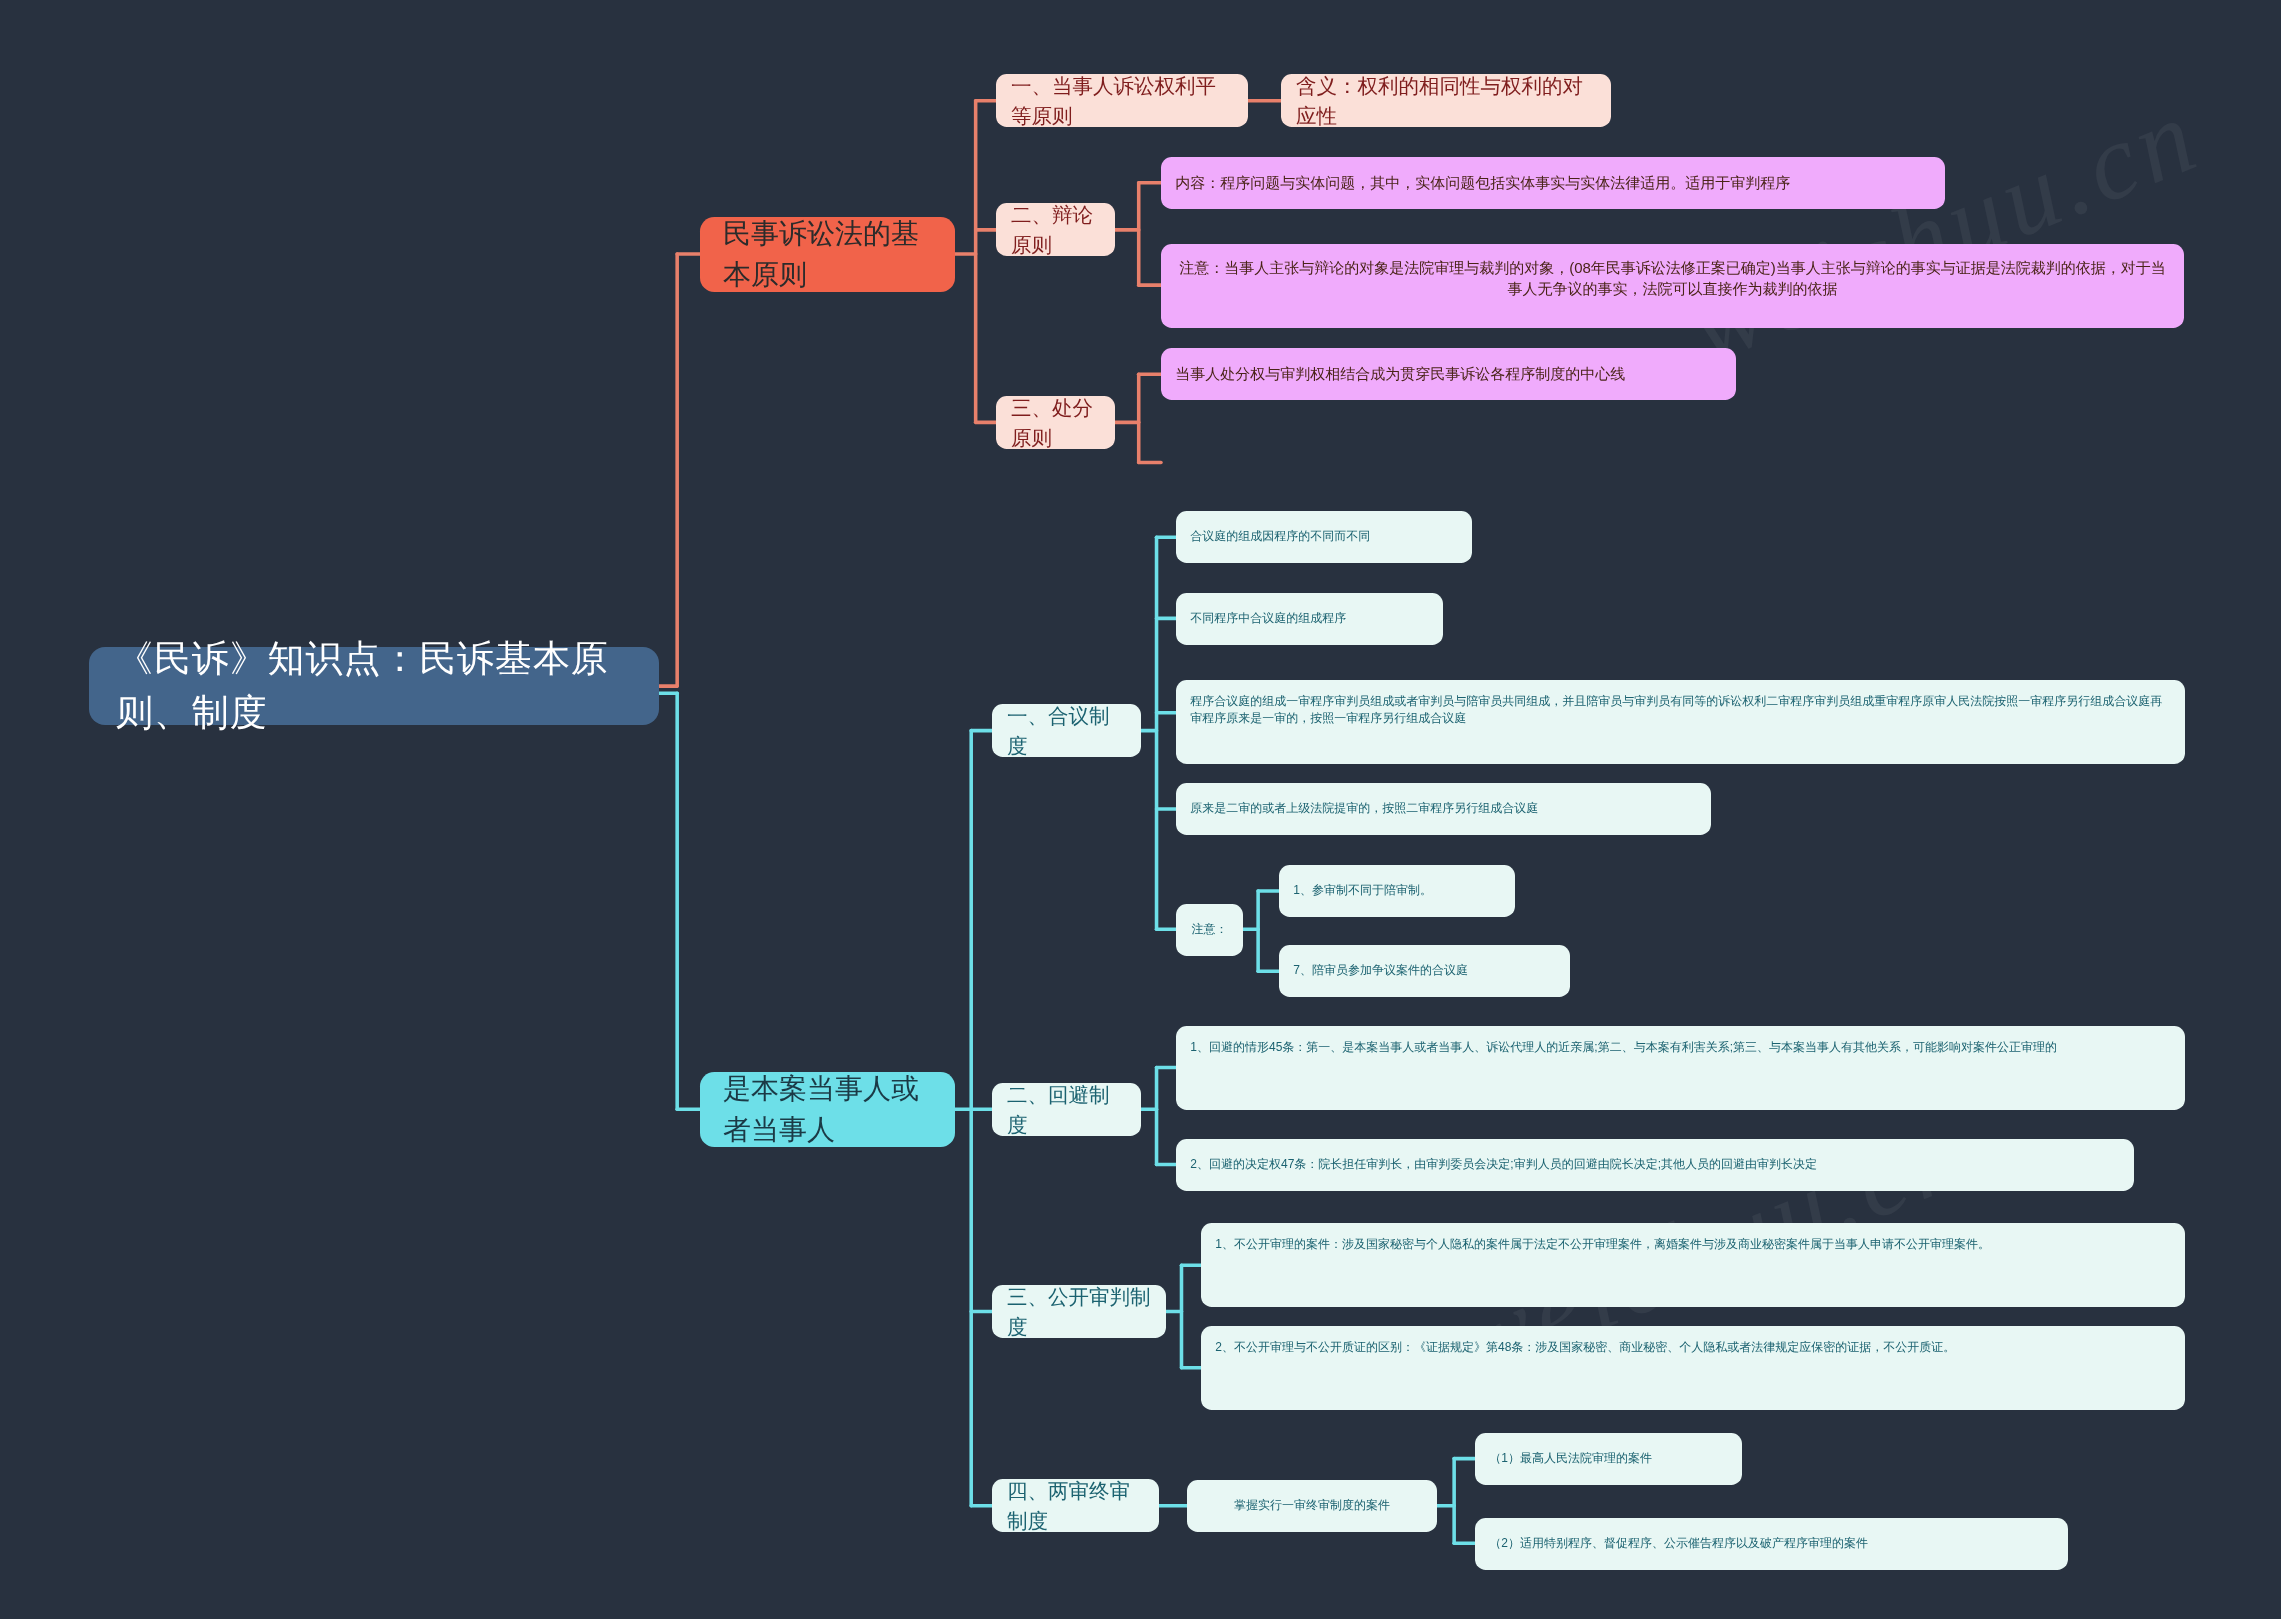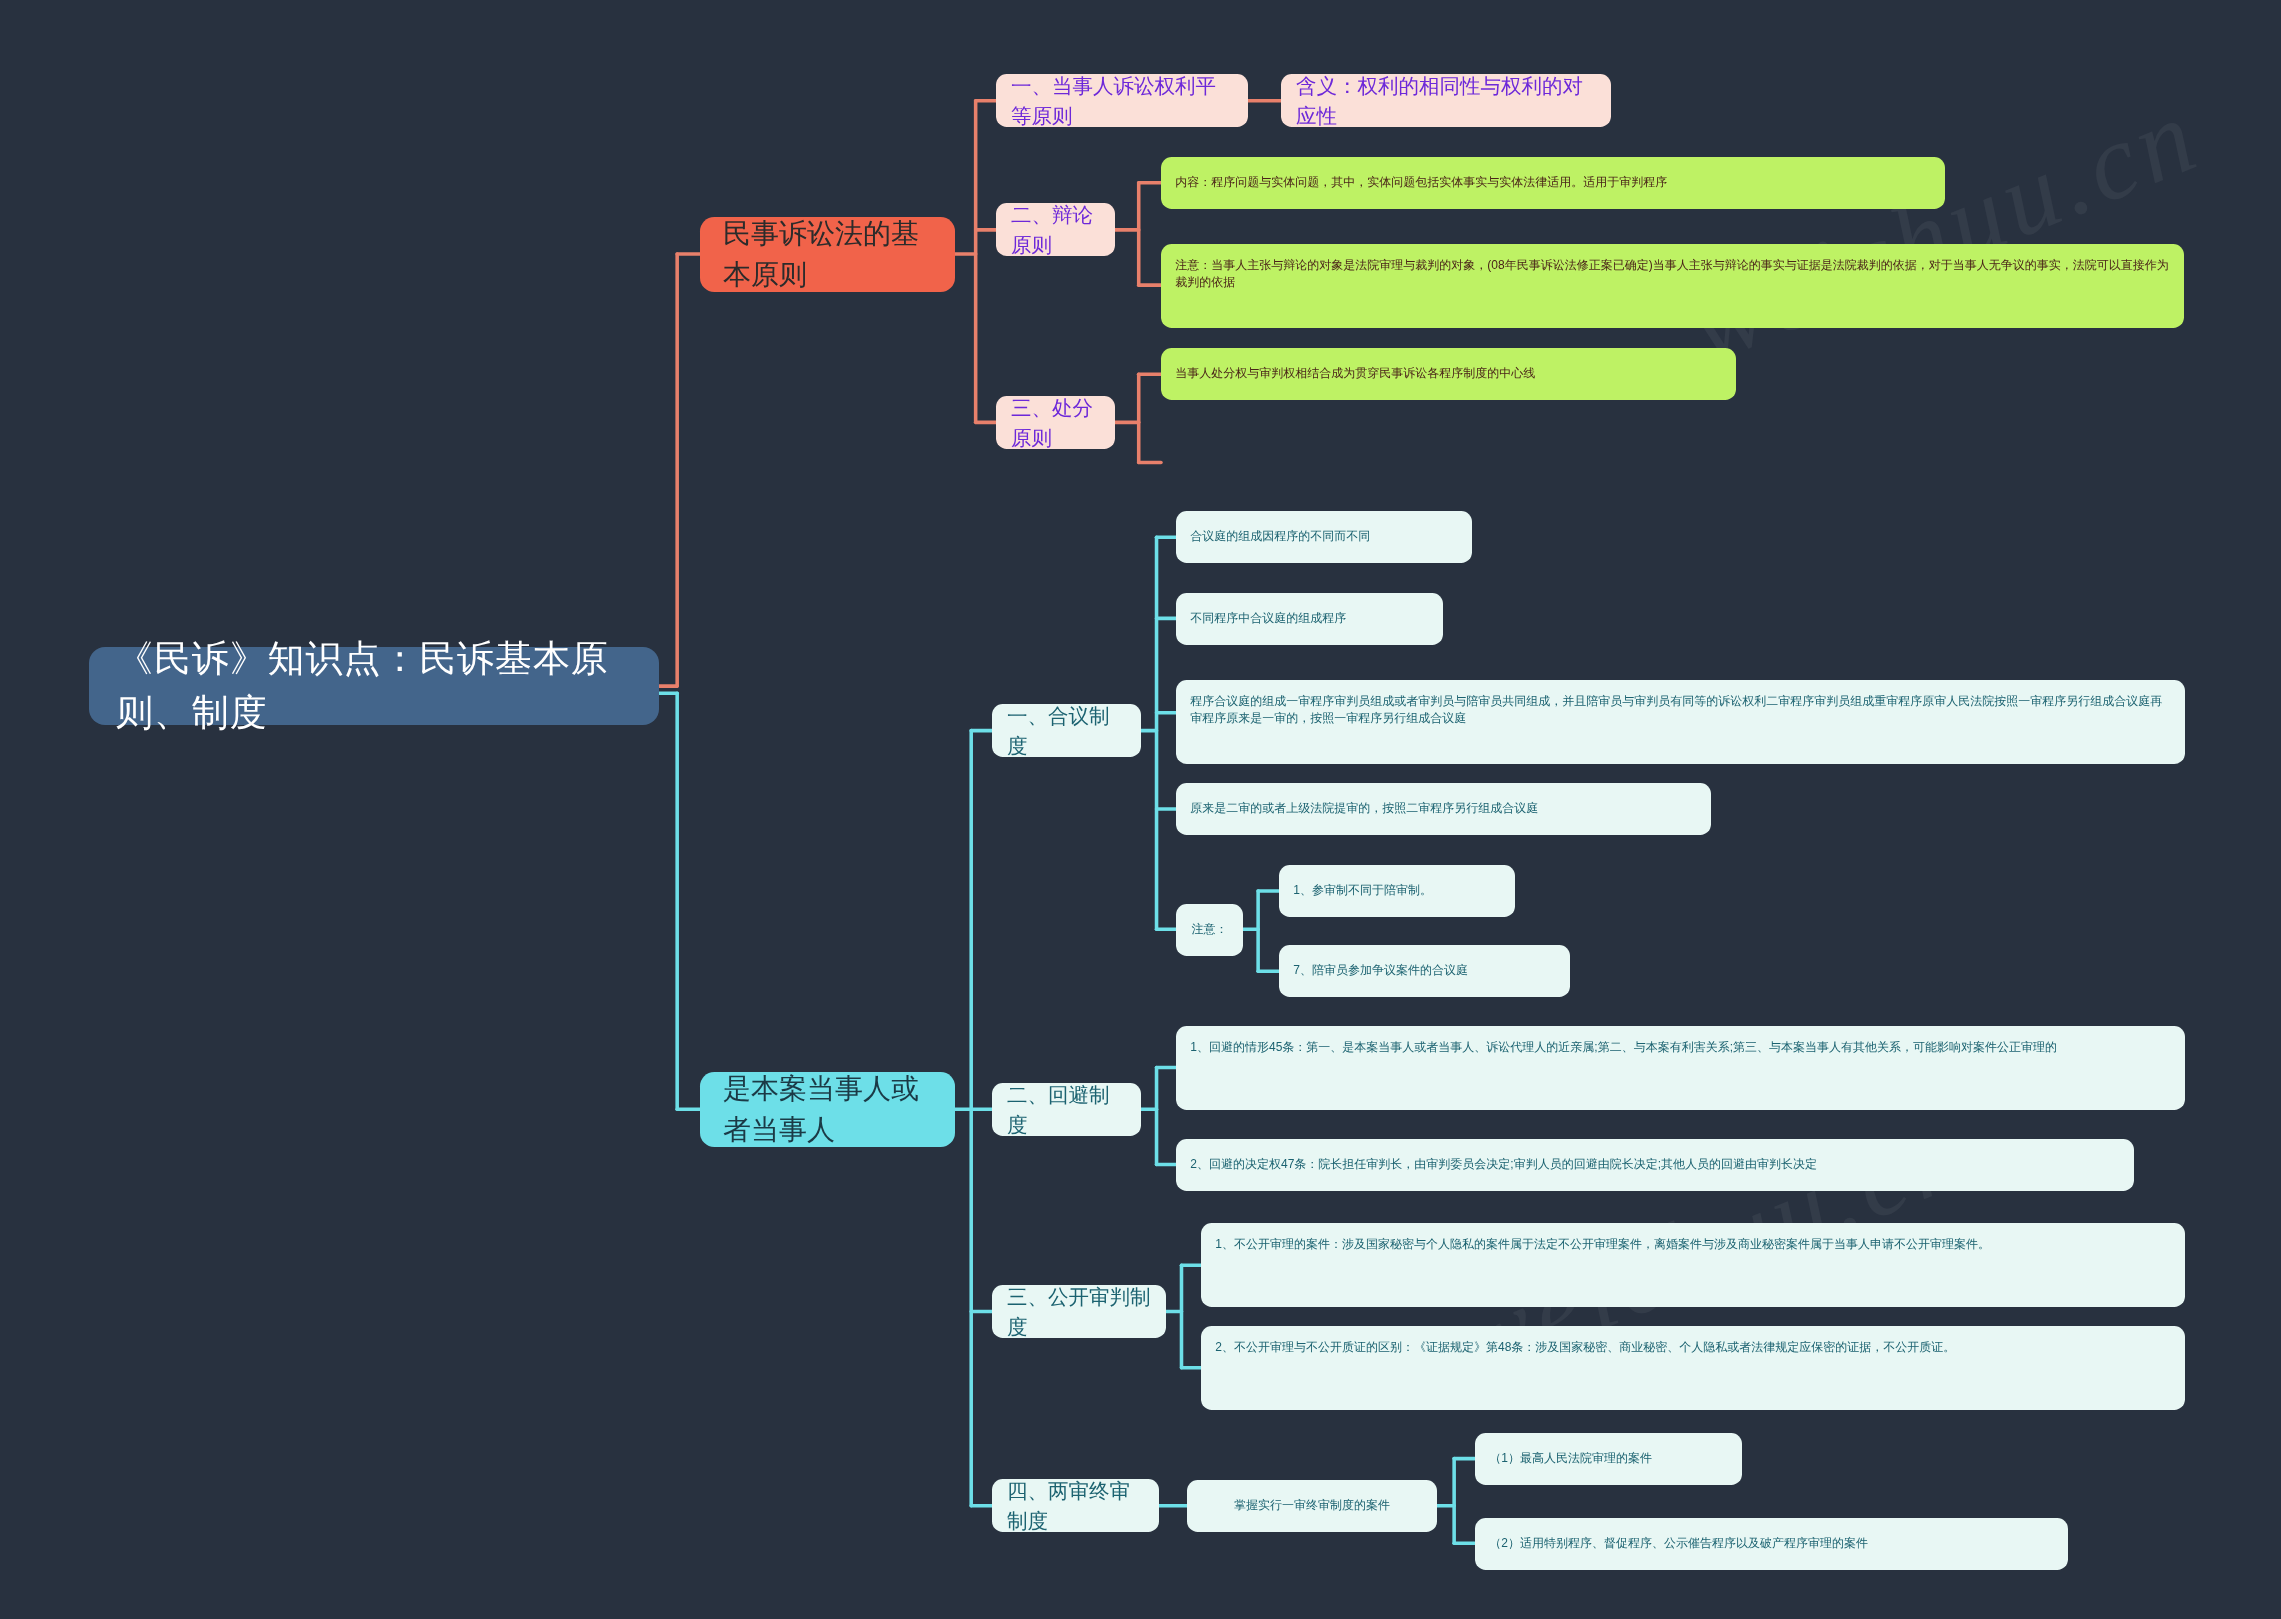--- a/index.html
+++ b/index.html
@@ -46,31 +46,32 @@
     background:#6ddfe8;
     color:#1b3a46;
     font-size:28px;
     padding:14.3px 23px;
     border-radius:14.3px;
   }
 
   
   .n-peach{
     background:#fbe0d8;
-    color:#6d28d9;
+    color:#7f1d1d;
     font-size:20.5px;
     padding:9.8px 15px;
     border-radius:10.7px;
   }
   .n-peach-sm{
-    background:#bef264;
+    background:#f0abfc;
     color:#4a2418;
-    font-size:12px;
+    font-size:15px;
     padding:9.8px 14.3px;
     border-radius:10.7px;
+    text-align:center;
   }
 
   
   .n-mint{
     background:#e8f7f4;
     color:#1b6270;
     font-size:20.5px;
     padding:9.8px 15px;
     border-radius:10.7px;
   }

